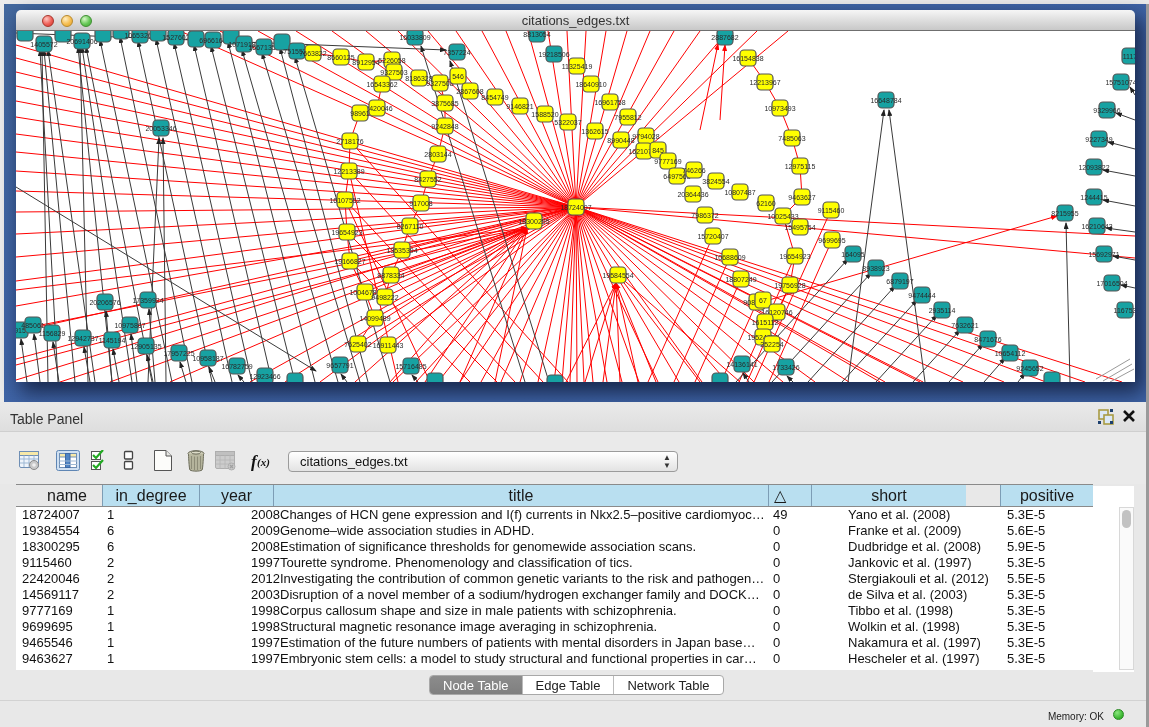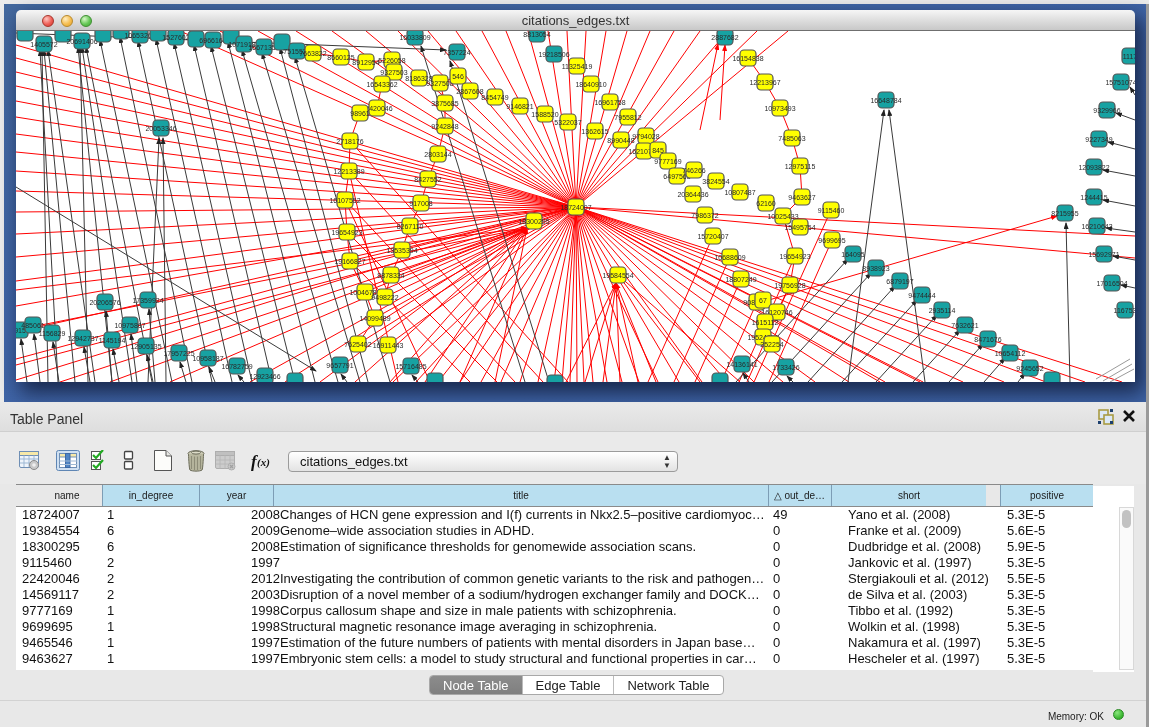--- a/index.html
+++ b/index.html
@@ -17,21 +17,21 @@
 #tph { position:absolute; left:0; top:2px; width:100%; height:28px;
   background:linear-gradient(#e9e9e9,#dedede); border-bottom:1px solid #cfcfcf; }
 #tph .t { position:absolute; left:10px; top:7px; font-size:14px; color:#333; }
 #tbrow { position:absolute; left:0; top:30px; width:100%; height:52px; background:#eaeaea; }
 #combo { position:absolute; left:288px; top:19px; width:390px; height:21px; border:1px solid #9b9b9b;
   border-radius:4px; background:linear-gradient(#ffffff,#e3e3e3); font-size:13px; color:#111;
   line-height:19px; padding-left:11px; }
 #combo .arr { position:absolute; right:6px; top:2px; font-size:8px; color:#333; line-height:8px; }
 #thead { position:absolute; left:16px; top:82px; width:1077px; height:23px; border:1px solid #8a8a8a; border-left:none; }
 #thead span { position:absolute; top:0; height:21px; background:#b9dff0; border-left:1px solid #7d9db5;
-  font-size:10px; color:#1a1a1a; text-align:center; line-height:21px; }
+  font-size:16px; color:#1a1a1a; text-align:center; line-height:21px; }
 #tbody { position:absolute; left:16px; top:105px; width:1103px; height:163px; background:#fff; }
 .tr { position:relative; height:16px; font-size:13px; color:#111; white-space:nowrap; }
 .tr span { position:absolute; top:0; line-height:16px; overflow:hidden; }
 .c0 { left:6px;   width:80px; }
 .c1 { left:91px;  width:90px; }
 .c2 { left:187px; width:70px;margin-left:48px; }
 .c3 { left:264px; width:492px; }
 .c4 { left:757px; width:70px; }
 .c5 { left:832px; width:152px; }
 .c6 { left:991px; width:95px; }
@@ -559,21 +559,21 @@
       <text x="238" y="16" font-family="Liberation Serif,serif" font-size="11" font-style="italic" font-weight="bold" fill="#111">(x)</text>
     </svg>
     <div id="combo">citations_edges.txt<span class="arr">▲<br>▼</span></div>
   </div>
   <div id="thead">
     <span style="left:0;width:86px;background:#e8e8e8;border-left:none;padding-left:16px;">name</span>
     <span style="left:86px;width:97px;">in_degree</span>
     <span style="left:183px;width:74px;">year</span>
     <span style="left:257px;width:495px;">title</span>
     <span style="left:752px;width:77px;text-align:left;padding-left:5px;">△ out_de…</span>
-    <span style="left:815px;width:155px;">short</span>
+    <span style="left:795px;width:155px;">short</span>
     <span style="left:984px;width:93px;">positive</span>
   </div>
   <div style="position:absolute;left:1093px;top:84px;width:41px;height:186px;background:#fff;"></div>
   <div id="tbody">
       <div class="tr">
         <span class="c0">18724007</span>
         <span class="c1">1</span>
         <span class="c2">2008</span>
         <span class="c3">Changes of HCN gene expression and I(f) currents in Nkx2.5–positive cardiomyoc…</span>
         <span class="c4">49</span>
@@ -595,20 +595,21 @@
         <span class="c2">2008</span>
         <span class="c3">Estimation of significance thresholds for genomewide association scans.</span>
         <span class="c4">0</span>
         <span class="c5">Dudbridge et al. (2008)</span>
         <span class="c6">5.9E-5</span>
       </div>
 <div class="tr">
         <span class="c0">9115460</span>
         <span class="c1">2</span>
         <span class="c2">1997</span>
+        <span class="c3">Tourette syndrome. Phenomenology and classification of tics.</span>
         <span class="c4">0</span>
         <span class="c5">Jankovic et al. (1997)</span>
         <span class="c6">5.3E-5</span>
       </div>
 <div class="tr">
         <span class="c0">22420046</span>
         <span class="c1">2</span>
         <span class="c2">2012</span>
         <span class="c3">Investigating the contribution of common genetic variants to the risk and pathogen…</span>
         <span class="c4">0</span>
@@ -623,21 +624,21 @@
         <span class="c4">0</span>
         <span class="c5">de Silva et al. (2003)</span>
         <span class="c6">5.3E-5</span>
       </div>
 <div class="tr">
         <span class="c0">9777169</span>
         <span class="c1">1</span>
         <span class="c2">1998</span>
         <span class="c3">Corpus callosum shape and size in male patients with schizophrenia.</span>
         <span class="c4">0</span>
-        <span class="c5">Tibbo et al. (1992)</span>
+        <span class="c5">Tibbo et al. (1998)</span>
         <span class="c6">5.3E-5</span>
       </div>
 <div class="tr">
         <span class="c0">9699695</span>
         <span class="c1">1</span>
         <span class="c2">1998</span>
         <span class="c3">Structural magnetic resonance image averaging in schizophrenia.</span>
         <span class="c4">0</span>
         <span class="c5">Wolkin et al. (1998)</span>
         <span class="c6">5.3E-5</span>

